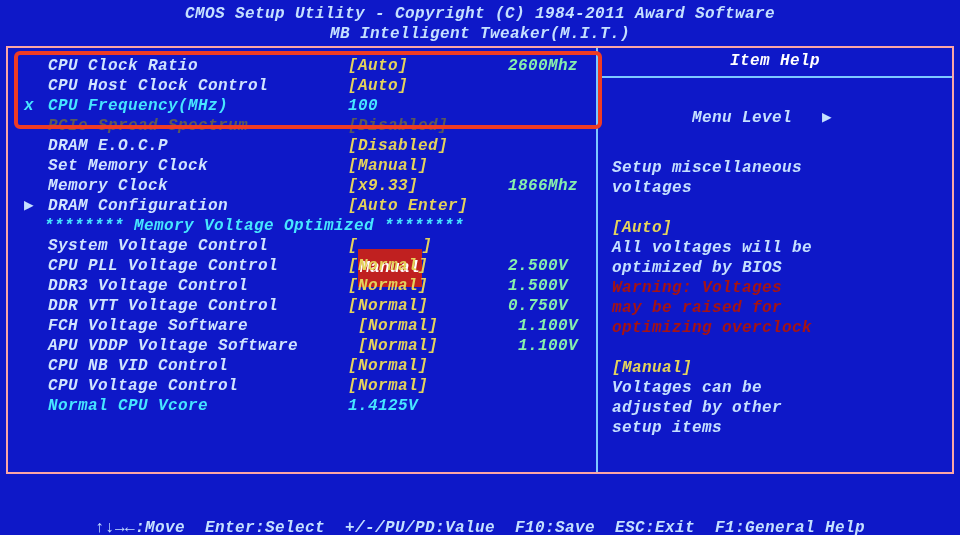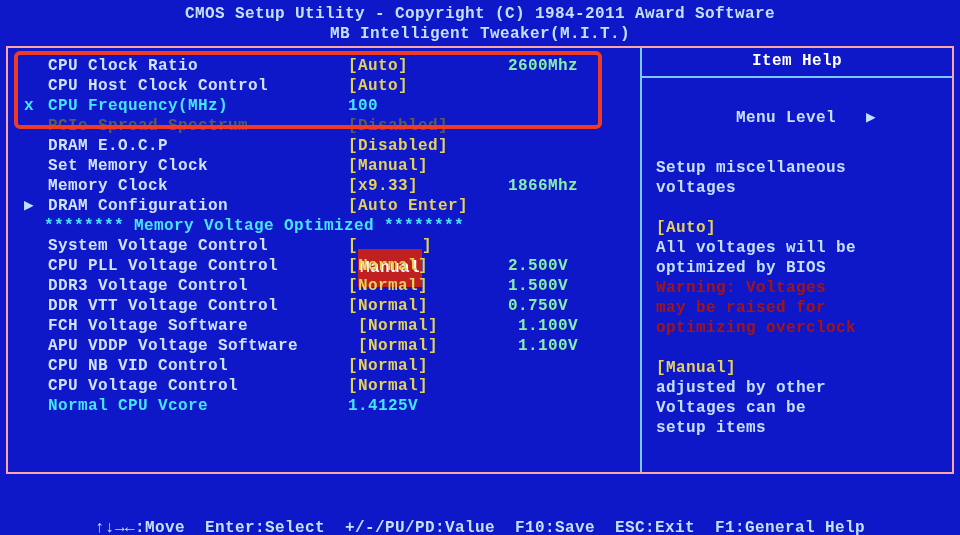--- a/index.html
+++ b/index.html
@@ -14,20 +14,21 @@
     color: #d8e8ff;
     overflow: hidden;
     letter-spacing: 0.4px;
   }
   .screen {
     width: 960px;
     height: 535px;
     box-sizing: border-box;
     padding: 4px 6px 0 6px;
     position: relative;
+    font-style: italic;
   }
   .title, .subtitle {
     text-align: center;
     color: #c5e0ff;
     line-height: 20px;
   }
   .panel-outer {
     border: 2px solid #fca5a5;
     margin-top: 2px;
     height: 428px;
@@ -35,21 +36,21 @@
     box-sizing: border-box;
   }
   .panel-left {
     flex: 1 1 auto;
     border-right: 2px solid #7cc9ff;
     padding: 8px 10px 4px 16px;
     position: relative;
     box-sizing: border-box;
   }
   .panel-right {
-    width: 310px;
+    width: 354px;
     padding: 8px 14px;
     box-sizing: border-box;
     color: #c5e0ff;
   }
   .row {
     display: flex;
     align-items: center;
     height: 20px;
     line-height: 20px;
     white-space: pre;
@@ -152,22 +153,22 @@
           <div class="help-line ">voltages</div>
           <div class="help-line ">&nbsp;</div>
           <div class="help-line yellow">[Auto]</div>
           <div class="help-line ">All voltages will be</div>
           <div class="help-line ">optimized by BIOS</div>
           <div class="help-line red">Warning: Voltages</div>
           <div class="help-line red">may be raised for</div>
           <div class="help-line red">optimizing overclock</div>
           <div class="help-line ">&nbsp;</div>
           <div class="help-line yellow">[Manual]</div>
+          <div class="help-line ">Voltages can be</div>
           <div class="help-line ">adjusted by other</div>
-          <div class="help-line ">Voltages can be</div>
           <div class="help-line ">setup items</div>
         </div>
     </div>
 
   </div>
 
   <div class="footer">
     <div>↑↓→←:Move  Enter:Select  +/-/PU/PD:Value  F10:Save  ESC:Exit  F1:General Help</div>
     
   </div>

